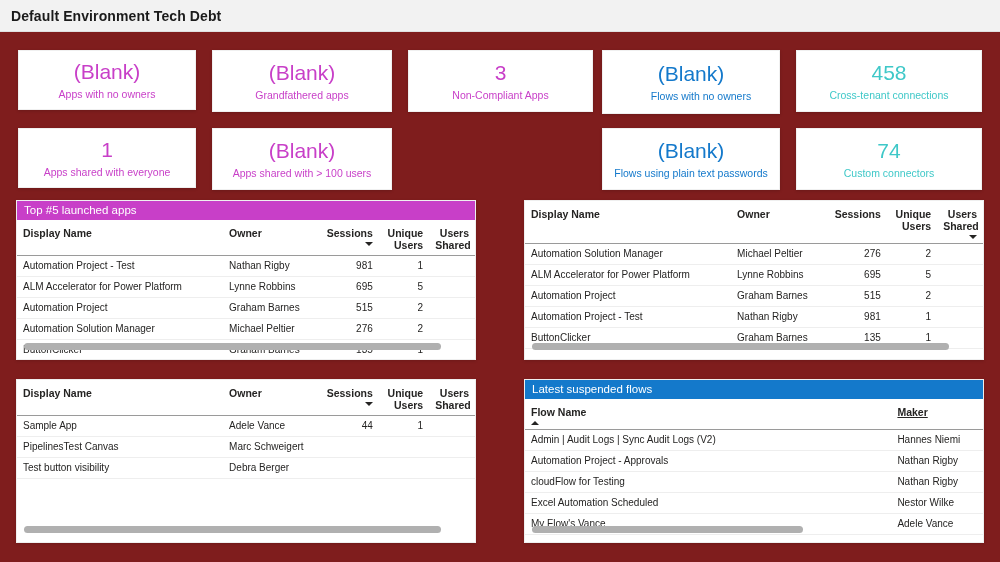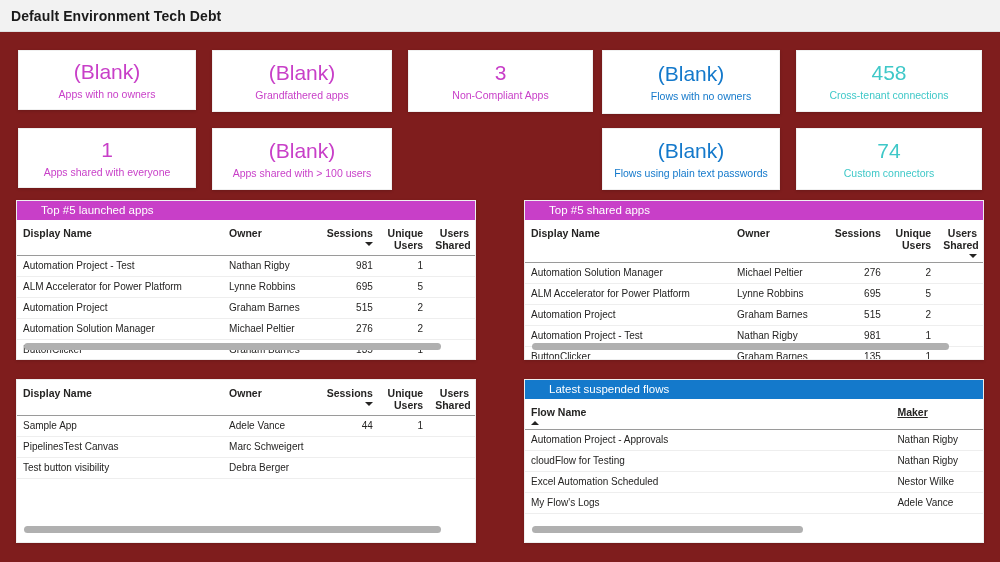--- a/index.html
+++ b/index.html
@@ -59,21 +59,21 @@
   .tablecard {
     position: absolute;
     background: #ffffff;
     border: 1px solid #efefef;
     box-shadow: 0 1px 3px rgba(0,0,0,.14);
     overflow: hidden;
   }
   .tablecard .card-title {
     height: 19px;
     line-height: 19px;
-    padding-left: 24px;
+    padding-left: 7px;
     font-size: 11.5px;
     color: #ffffff;
     font-weight: 400;
     white-space: nowrap;
     overflow: hidden;
   }
   .tbl {
     width: 100%;
     border-collapse: collapse;
     table-layout: fixed;
@@ -226,21 +226,20 @@
               <td class="num">1</td>
               <td class="num"></td>
             </tr>
           </tbody>
         </table>
         <div class="scroll-track">
           <div class="scroll-thumb" style="width: 94%;"></div>
         </div>
       </div>
       <div class="tablecard" style="left: 524px; top: 200px; width: 460px; height: 160px;">
-        <div class="card-title" style="background: rgb(200, 63, 200);">Top #5 shared apps</div>
         <table class="tbl">
           <thead>
             <tr>
               <th style="width: 45%;"><span>Display Name</span></th>
               <th style="width: 21%;"><span>Owner</span></th>
               <th class="num" style="width: 13%;"><span>Sessions</span></th>
               <th class="num" style="width: 11%;"><span>Unique Users</span></th>
               <th class="num" style="width: 10%;"><span>Users Shared</span><span class="sort-arrow desc right"></span></th>
             </tr>
           </thead>
@@ -329,33 +328,37 @@
         <div class="card-title" style="background: rgb(20, 121, 203);">Latest suspended flows</div>
         <table class="tbl">
           <thead>
             <tr>
               <th style="width: 80%;"><span>Flow Name</span><span class="sort-arrow asc"></span></th>
               <th style="width: 20%; text-decoration: underline;"><span>Maker</span></th>
             </tr>
           </thead>
           <tbody>
             <tr>
+              <td>Admin | Audit Logs | Sync Audit Logs (V2)</td>
+              <td>Hannes Niemi</td>
+            </tr>
+            <tr>
               <td>Automation Project - Approvals</td>
               <td>Nathan Rigby</td>
             </tr>
             <tr>
               <td>cloudFlow for Testing</td>
               <td>Nathan Rigby</td>
             </tr>
             <tr>
               <td>Excel Automation Scheduled</td>
               <td>Nestor Wilke</td>
             </tr>
             <tr>
-              <td>My Flow's Logs</td>
+              <td>My Flow's Vance</td>
               <td>Adele Vance</td>
             </tr>
           </tbody>
         </table>
         <div class="scroll-track">
           <div class="scroll-thumb" style="width: 61%;"></div>
         </div>
       </div>
     </div>
 

